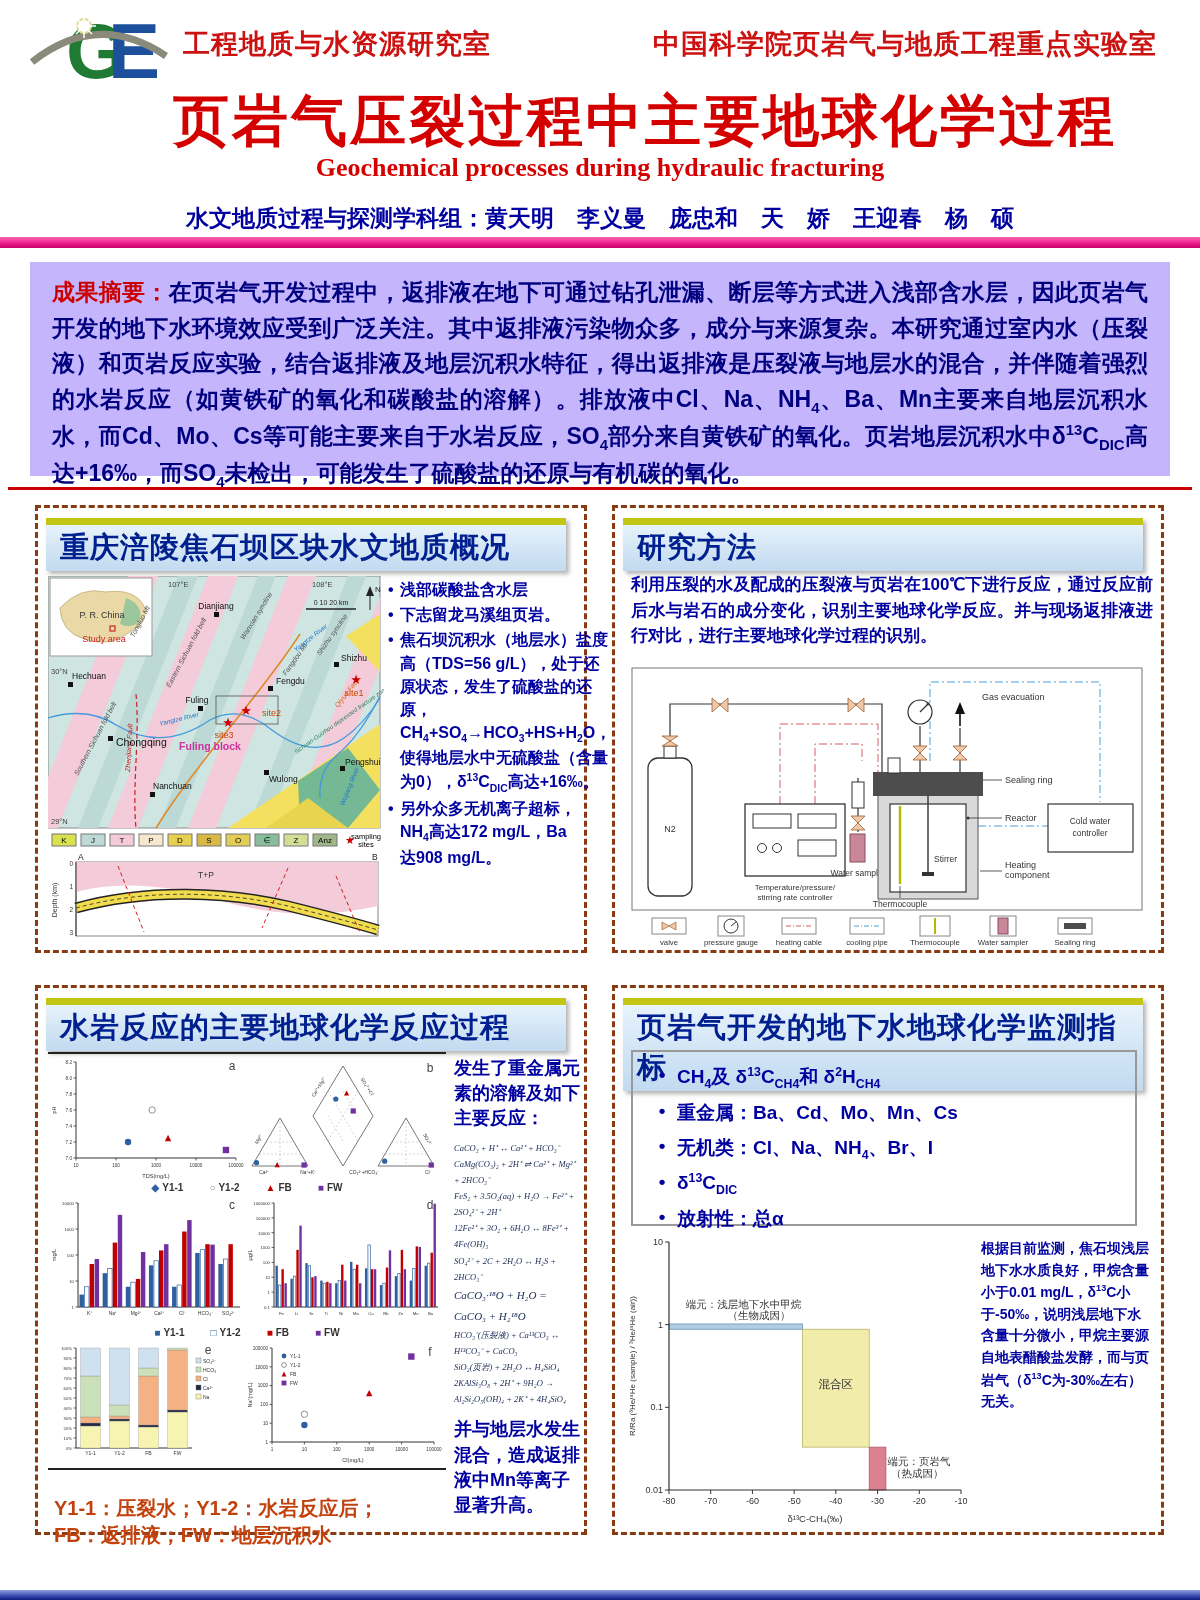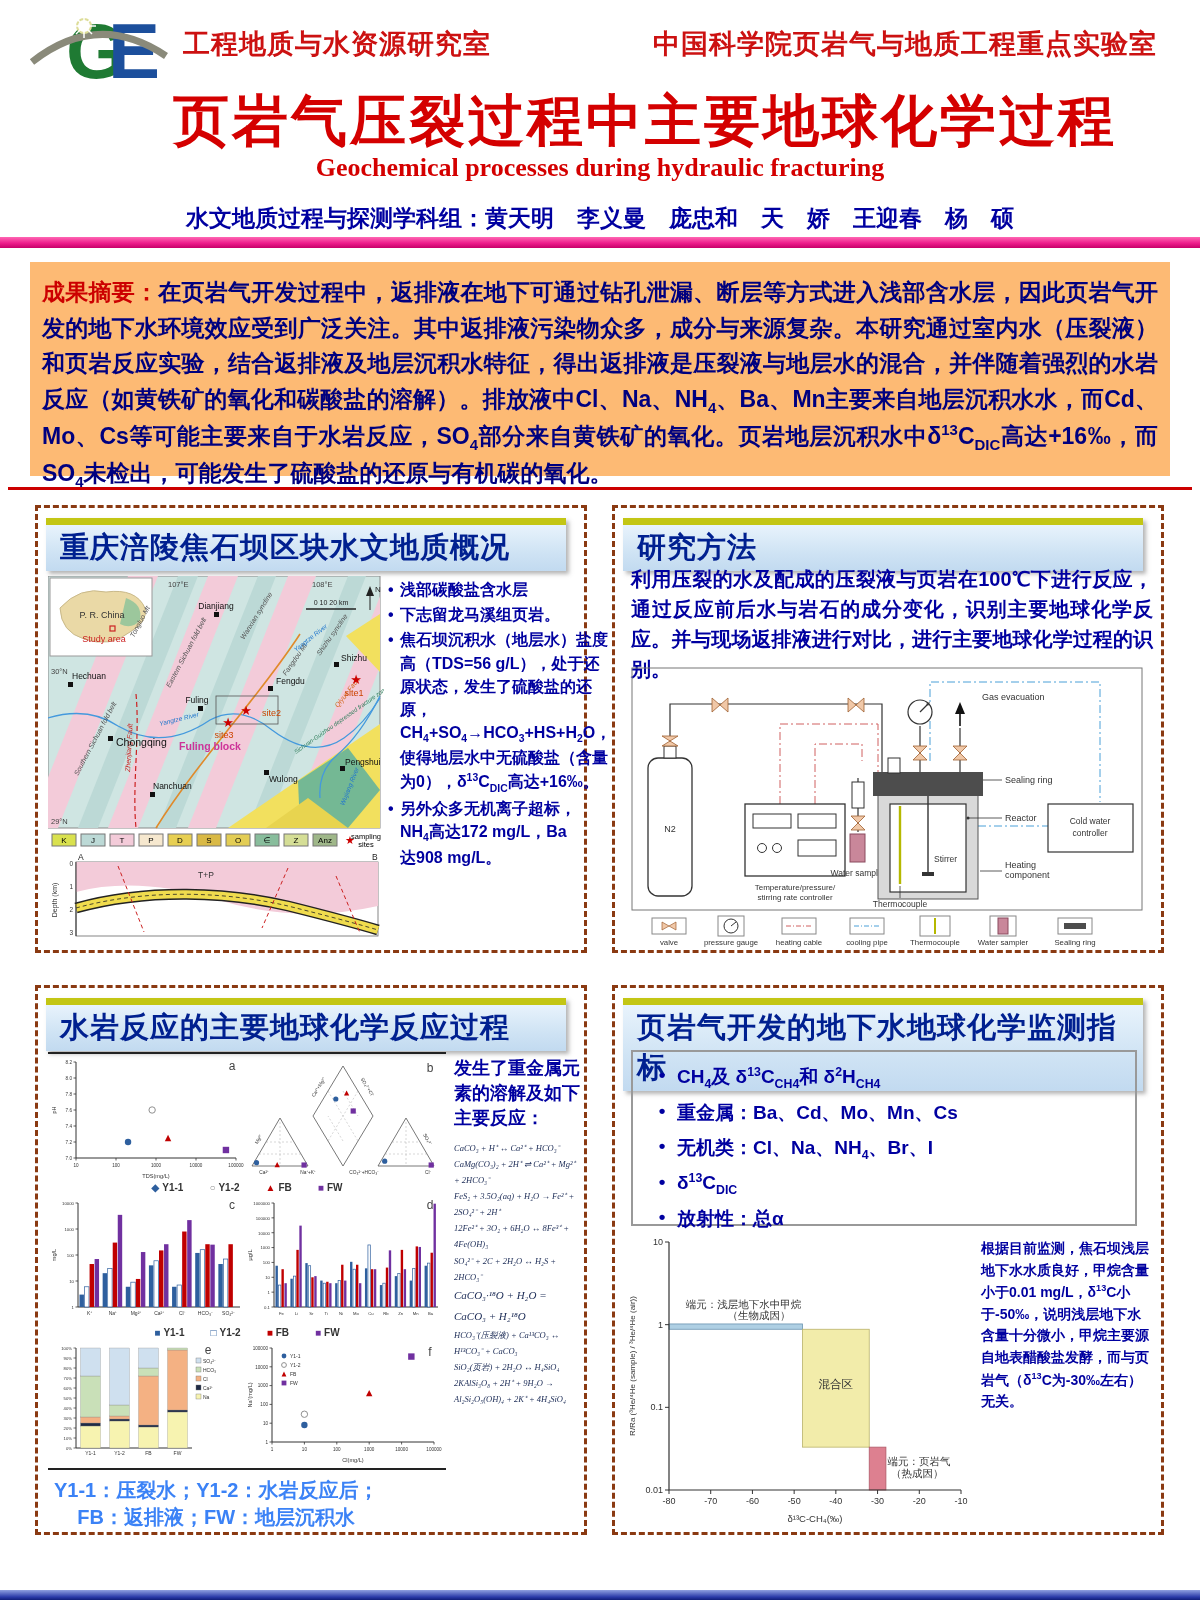--- a/index.html
+++ b/index.html
@@ -5,46 +5,46 @@
   html,body{margin:0;padding:0;background:#ffffff;}
   body{font-family:"Liberation Sans",sans-serif;}
   .poster{position:relative;width:1200px;height:1600px;background:#fff;overflow:hidden;}
   .lab{position:absolute;top:26px;font-size:27px;font-weight:bold;color:#cc1111;letter-spacing:1px;}
   .lab-left{left:183px;}
   .lab-right{left:653px;}
   .main-title{position:absolute;top:84px;left:0;width:100%;text-align:center;font-size:56px;font-weight:bold;color:#d40000;letter-spacing:3px;padding-left:45px;}
   .sub-title{position:absolute;top:153px;left:0;width:100%;text-align:center;font-size:26px;font-weight:bold;color:#d40000;font-family:"Liberation Serif",serif;}
   .authors{position:absolute;top:203px;left:0;width:100%;text-align:center;font-size:23px;font-weight:bold;color:#0000a0;}
   .magenta-bar{position:absolute;top:237px;left:0;width:100%;height:11px;background:linear-gradient(180deg,#ff66b3 0%,#ee1e8c 55%,#c70069 100%);}
-  .abstract{position:absolute;top:262px;left:30px;right:30px;height:214px;background:#fdba74;padding:13px 12px;box-sizing:border-box;
+  .abstract{position:absolute;top:262px;left:30px;right:30px;height:214px;background:#c4b5fd;padding:13px 22px;box-sizing:border-box;
     font-size:23px;font-weight:bold;color:#00007f;line-height:1.55;text-align:justify;}
   .abstract .alabel{color:#cc0000;}
   .red-divider{position:absolute;top:487px;left:8px;right:8px;height:3px;background:#cc0000;}
   .panel{position:absolute;border:3px dashed #8a3a12;background:#fff;box-sizing:border-box;}
   #panel1{left:35px;top:505px;width:552px;height:448px;}
   #panel2{left:612px;top:505px;width:552px;height:448px;}
   #panel3{left:35px;top:985px;width:552px;height:550px;}
   #panel4{left:612px;top:985px;width:552px;height:550px;}
   .ptitle{position:relative;margin:10px 18px 0 8px;padding:3px 14px;min-height:36px;display:flex;align-items:center;
     background:linear-gradient(180deg,#e8f3fc 0%,#cfe3f4 60%,#c2daf0 100%);
     border-top:7px solid #c3c614;box-shadow:3px 3px 4px rgba(110,110,110,.5);
     font-size:29px;font-weight:bold;color:#002090;letter-spacing:1px;}
   .bullets{position:absolute;left:350px;top:70px;width:192px;font-size:16px;font-weight:bold;color:#0000a0;line-height:1.45;}
   .bullets .bi{display:flex;margin-bottom:2px;}
   .bullets .dot{width:12px;flex:0 0 12px;}
-  .p2para{position:absolute;left:16px;top:56px;width:522px;font-size:20px;font-weight:bold;color:#0000a0;line-height:1.5;text-align:justify;}
+  .p2para{position:absolute;left:16px;top:64px;width:522px;font-size:17px;font-weight:bold;color:#0000a0;line-height:1.5;text-align:justify;}
   .figwrap{position:absolute;left:10px;top:64px;width:398px;height:414px;border-top:2px solid #222;border-bottom:2px solid #222;}
   .figrow{display:flex;}
   .serieslegend{display:flex;justify-content:center;gap:26px;align-items:center;height:15px;font-size:10px;color:#333;font-weight:bold;}
   .serieslegend .g{display:inline-block;margin-right:3px;}
   .p3right{position:absolute;left:416px;top:68px;width:126px;}
   .p3intro{font-size:18px;font-weight:bold;color:#0000a0;line-height:1.4;}
   .eqs{margin-top:8px;font-family:"Liberation Serif",serif;font-style:italic;font-size:8.5px;color:#1a2a55;line-height:1.9;}
   .p3tail{margin-top:10px;font-size:18px;font-weight:bold;color:#0000a0;line-height:1.4;}
-  .p3caption{position:absolute;left:16px;top:489px;font-size:20px;font-weight:bold;color:#3b82f6;line-height:1.35;text-align:center;}
+  .p3caption{position:absolute;left:16px;top:507px;font-size:20px;font-weight:bold;color:#c2410c;line-height:1.35;}
   .p4box{position:absolute;left:16px;top:62px;width:506px;height:176px;border:2px solid #999;box-sizing:border-box;padding:12px 8px 8px 14px;}
   .p4box .bi{display:flex;font-size:19px;font-weight:bold;color:#0000a0;margin-bottom:9px;}
   .p4box .dot{width:30px;flex:0 0 30px;text-align:center;}
   .p4note{position:absolute;left:366px;top:250px;width:172px;font-size:14px;font-weight:bold;color:#0000a0;line-height:1.55;}
   sub{font-size:65%;} sup{font-size:65%;}
   .footer-bar{position:absolute;left:0;top:1590px;width:100%;height:10px;background:linear-gradient(180deg,#8fa0e0 0%,#2a3aa8 70%,#101e7a 100%);}
   svg text{font-family:"Liberation Sans",sans-serif;}
   .logo{position:absolute;left:28px;top:4px;}
 </style>
 </head>
@@ -678,20 +678,21 @@
         <div>CaCO₃ + H⁺ ↔ Ca²⁺ + HCO₃⁻</div>
         <div>CaMg(CO₃)₂ + 2H⁺ ⇌ Ca²⁺ + Mg²⁺ + 2HCO₃⁻</div>
         <div>FeS₂ + 3.5O₂(aq) + H₂O → Fe²⁺ + 2SO₄²⁻ + 2H⁺</div>
         <div>12Fe²⁺ + 3O₂ + 6H₂O ↔ 8Fe³⁺ + 4Fe(OH)₃</div>
         <div>SO₄²⁻ + 2C + 2H₂O ↔ H₂S + 2HCO₃⁻</div>
         <div style="font-size:11px">CaCO₃·¹⁸O + H₂O = CaCO₃ + H₂¹⁸O</div>
         <div>HCO₃⁻(压裂液) + Ca¹³CO₃ ↔ H¹³CO₃⁻ + CaCO₃</div>
         <div>SiO₂(页岩) + 2H₂O ↔ H₄SiO₄</div>
         <div>2KAlSi₃O₈ + 2H⁺ + 9H₂O → Al₂Si₂O₅(OH)₄ + 2K⁺ + 4H₄SiO₄</div>
       </div>
+      <div class="p3tail">并与地层水发生混合，造成返排液中Mn等离子显著升高。</div>
     </div>
 
     <div class="p3caption">
       <div>Y1-1：压裂水；Y1-2：水岩反应后；</div>
       <div>FB：返排液；FW：地层沉积水</div>
     </div>
   </div>
 
   <div class="panel" id="panel4">
     <div class="ptitle">页岩气开发的地下水地球化学监测指标</div>

